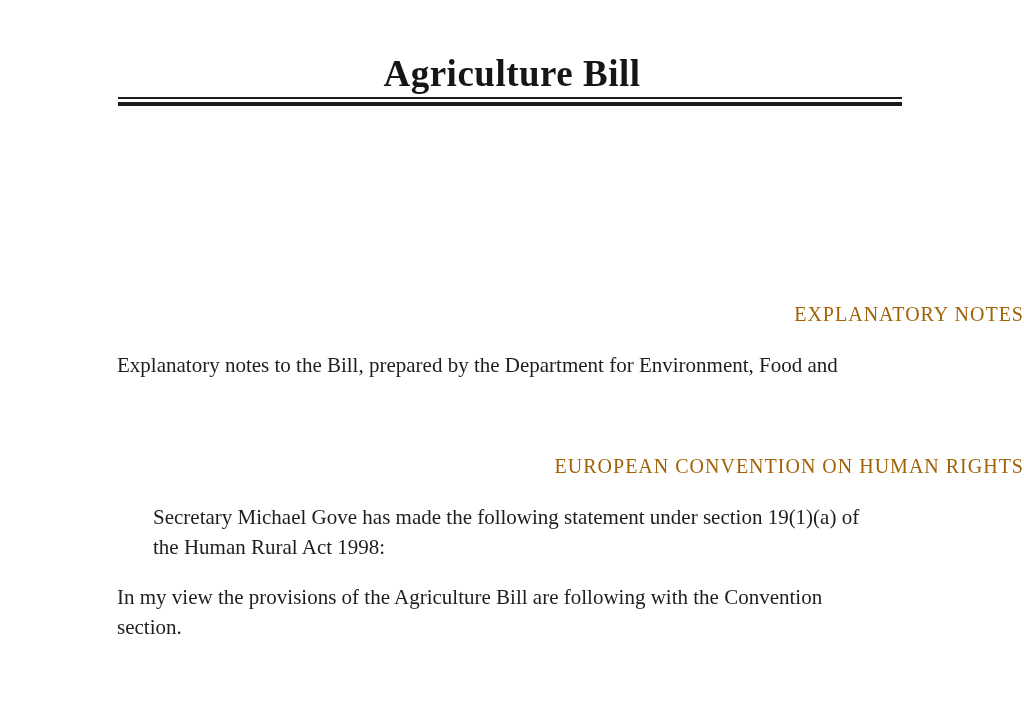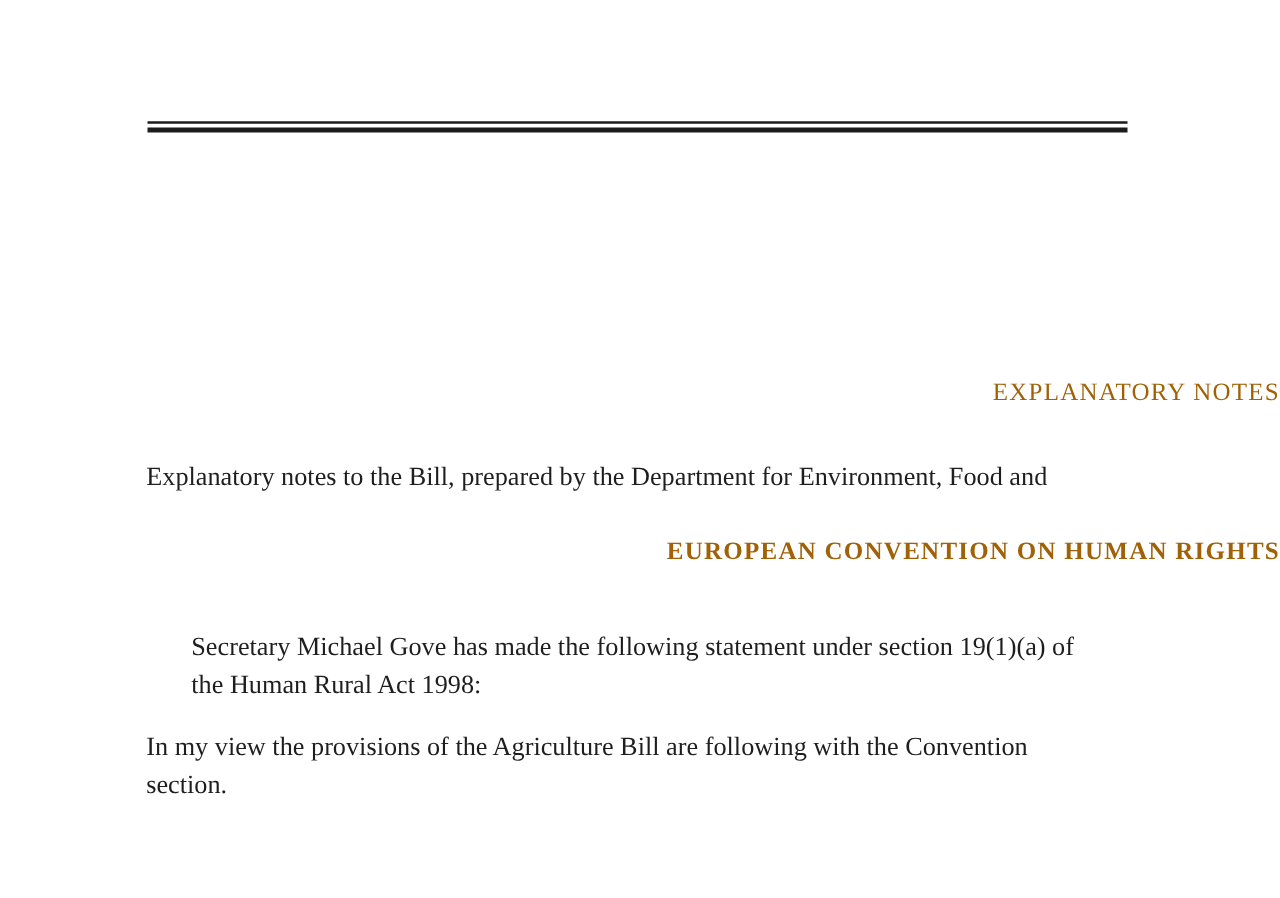--- a/index.html
+++ b/index.html
@@ -43,39 +43,40 @@
     left: 0;
     width: 100%;
     margin: 0;
     text-align: right;
     font-size: 20px;
     font-weight: normal;
     letter-spacing: 1px;
     color: #a16207;
   }
   .heading-explanatory { top: 303px; }
-  .heading-echr { top: 430px; font-weight: bold; }
+  .heading-echr { top: 455px; }
   .para {
     position: absolute;
     left: 117px;
     width: 792px;
     font-size: 21px;
     line-height: 30px;
     color: #1e1e1e;
   }
-  .para-1 { top: 350px; margin-top: 16px; }
+  .para-1 { top: 350px; }
   .para-2 { top: 502px; margin-left: 36px; }
   .para-3 { top: 582px; }
   .para .line { white-space: nowrap; }
 </style>
 </head>
 <body>
 
 <div class="page">
 
+  <h1 class="doc-title">Agriculture Bill</h1>
 
   <div class="double-rule"></div>
 
   <h2 class="section-heading heading-explanatory">EXPLANATORY NOTES</h2>
 
   <div class="para para-1">
     <div class="line">Explanatory notes to the Bill, prepared by the Department for Environment, Food and</div>
   </div>
 
   <h2 class="section-heading heading-echr">EUROPEAN CONVENTION ON HUMAN RIGHTS</h2>

